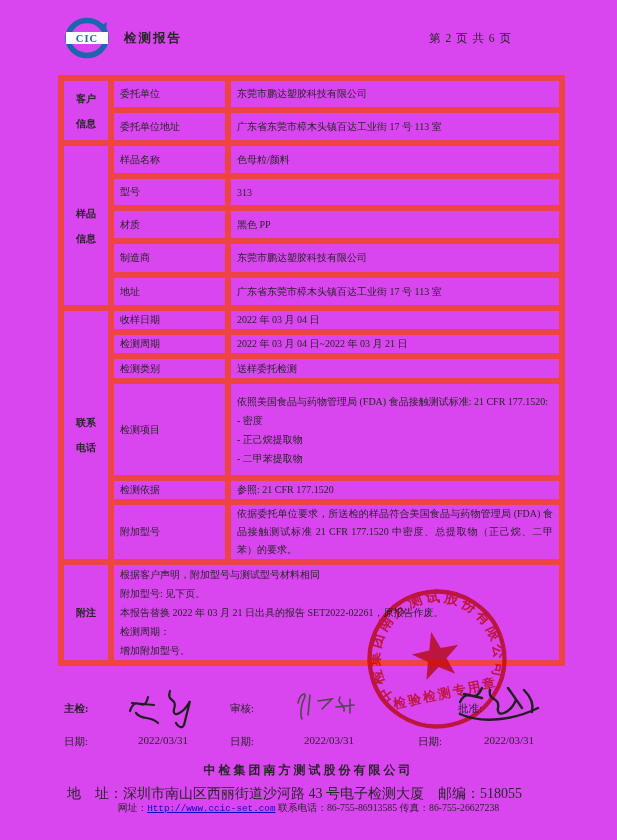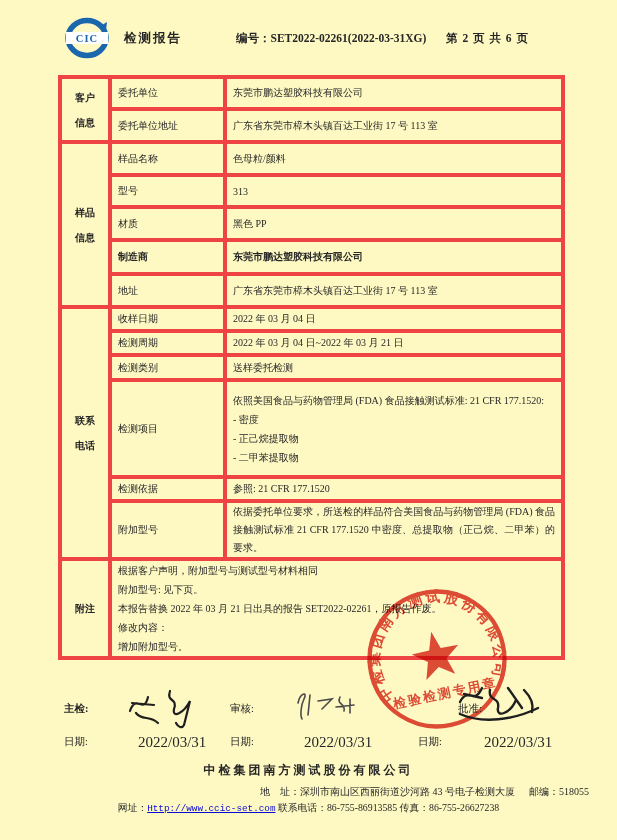--- a/index.html
+++ b/index.html
@@ -1,72 +1,71 @@
 <!DOCTYPE html>
 <html><head>
 <meta charset="utf-8">
 <style>
   html,body{margin:0;padding:0;background:#ffffff;}
-  .page{position:relative;width:617px;height:840px;background:#fef9c3;overflow:hidden;
+  .page{position:relative;width:617px;height:840px;background:#d946ef;overflow:hidden;
         font-family:"Liberation Serif","DejaVu Serif",serif;color:#262626;}
 
   
   .logo{position:absolute;left:62px;top:15px;width:50px;height:46px;}
   .hdr-title{position:absolute;left:124px;top:30px;font-size:12.5px;font-weight:bold;letter-spacing:2px;}
   .hdr-no{position:absolute;left:236px;top:31px;font-size:11.5px;font-weight:bold;}
-  .hdr-page{position:absolute;left:446px;top:31px;font-size:11.5px;font-weight:bold;letter-spacing:1px;}
+  .hdr-page{position:absolute;left:429px;top:31px;font-size:11.5px;font-weight:normal;letter-spacing:1px;}
 
   
   table.report{position:absolute;left:58px;top:75px;width:507px;border-collapse:collapse;
                font-size:10px;}
-  table.report td{border:4px solid #ef4444;padding:0 6px;vertical-align:middle;}
+  table.report td{border:6px solid #ef4444;padding:0 6px;vertical-align:middle;}
   td.sec{text-align:center;padding:0;}
   .secwrap{width:24px;margin:0 auto;word-break:break-all;line-height:25px;font-weight:bold;}
   td.lbl{padding-left:9px;width:99px;}
   td.val{padding-left:12px;}
-  tr.h32{height:32px;} tr.h33{height:33px;} tr.h34{height:34px;font-weight:bold;}
+  tr.h32{height:32px;} tr.h33{height:33px;} tr.h34{height:34px;}
   tr.h24{height:24px;} tr.h25{height:25px;}
   tr.h97{height:97px;} tr.h46{height:46px;} tr.h95{height:95px;}
   td.lines{vertical-align:middle;}
   td.lines div{line-height:19px;}
   td.conclusion{line-height:18px;padding-top:4px;padding-bottom:4px;text-align:justify;padding-right:8px;}
 
   
   .sig-label{position:absolute;font-size:10.5px;}
   .sig-svg{position:absolute;}
   .date-label{position:absolute;font-size:10.5px;}
-  .date-value{position:absolute;font-size:15px;}
+  .date-value{position:absolute;font-size:11px;}
 
   
   .stamp{position:absolute;left:360px;top:582px;width:154px;height:154px;
          transform:rotate(-12deg);opacity:.88;mix-blend-mode:multiply;pointer-events:none;}
 
   
   .ftr-company{position:absolute;left:0;top:762px;width:617px;text-align:center;
                font-size:12px;font-weight:bold;letter-spacing:3px;}
-  .ftr-line1{position:absolute;left:0;top:785px;width:589px;text-align:right;font-size:10px;}
+  .ftr-line1{position:absolute;left:0;top:785px;width:589px;text-align:center;font-size:14px;}
   .ftr-line2{position:absolute;left:0;top:802px;width:617px;text-align:center;font-size:9.8px;}
   .ftr-url{color:#0a0ad0;text-decoration:underline;font-family:"Liberation Mono","DejaVu Sans Mono",monospace;font-size:9.3px;}
   .sp{display:inline-block;width:14px;}
 </style>
 </head>
 <body>
 
 <div class="page">
 
   <div class="logo">
     <svg width="50" height="46" viewBox="0 0 50 46">
       <ellipse cx="25" cy="23" rx="19" ry="17.5" fill="none" stroke="#1b67ae" stroke-width="5.5"></ellipse>
       <path d="M 40,10 L 45,7 L 44,15 Z" fill="#1b67ae"></path>
       <rect x="4" y="17" width="42" height="12" fill="#ffffff"></rect>
       <text x="25" y="27" text-anchor="middle" font-size="10.5" font-weight="bold" font-family="Liberation Serif, DejaVu Serif, serif" fill="#1b67ae" letter-spacing="1">CIC</text>
     </svg>
   </div>
   <div class="hdr-title">检测报告</div>
-  <div class="hdr-no"><span>编号：</span><span>SET2022-02261(2022-03-31XG)</span></div>
   <div class="hdr-page">第 2 页 共 6 页</div>
 
   <table class="report">
     <colgroup>
         <col style="width:50px">
         <col style="width:99px">
         <col>
       </colgroup>
     <tbody>
       <tr class="h32">
@@ -139,21 +138,21 @@
       </tr>
 
       <tr class="h95">
         <td class="sec">
             <div class="secwrap">附注</div>
           </td>
         <td class="val lines" colspan="2">
             <div>根据客户声明，附加型号与测试型号材料相同</div>
             <div>附加型号: 见下页。</div>
             <div>本报告替换 2022 年 03 月 21 日出具的报告 SET2022-02261，原报告作废。</div>
-            <div>修改内容：</div>
+            <div>检测周期：</div>
             <div>增加附加型号。</div>
           </td>
       </tr>
     </tbody>
   </table>
 
   <div class="stamp">
     <svg width="154" height="154" viewBox="0 0 160 160">
       <defs>
         <path id="arcTop" d="M 28,110 A 60,60 0 1 1 132,110" fill="none"></path>

